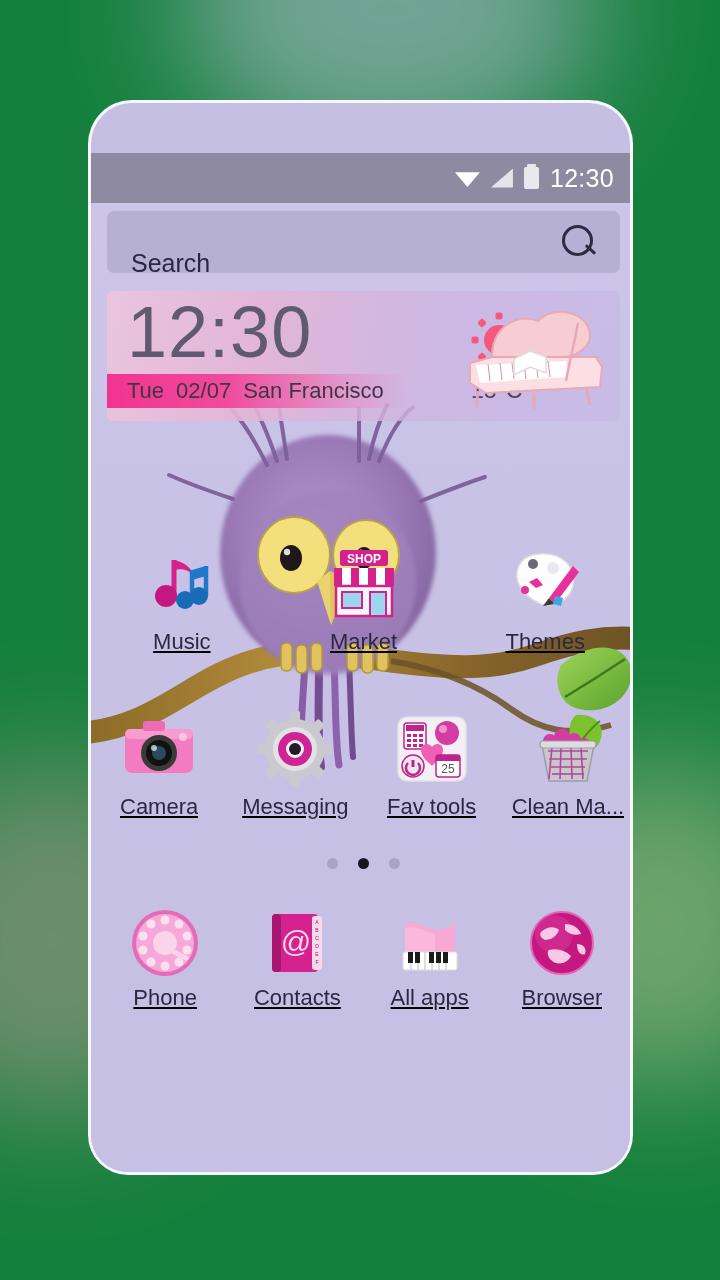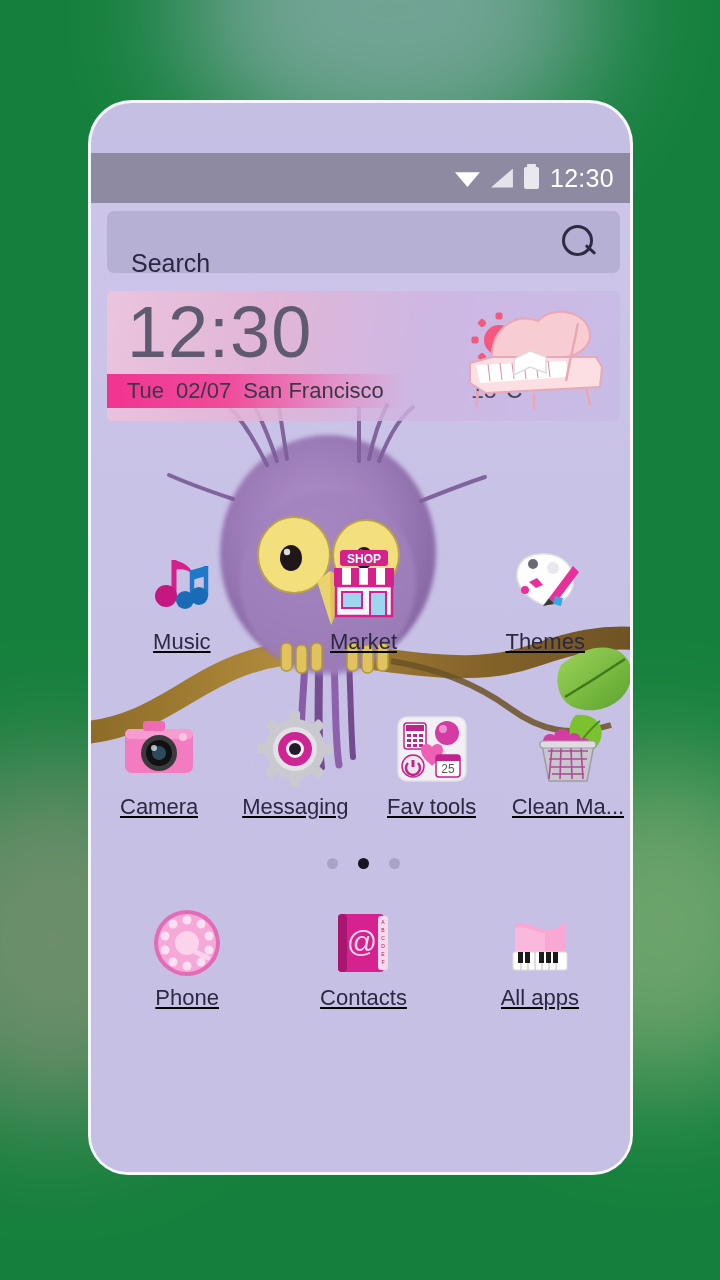--- a/index.html
+++ b/index.html
@@ -509,17 +509,31 @@
                 <rect x="20" y="44" width="5" height="11"></rect>
               <rect x="34" y="44" width="5" height="11"></rect>
                 <rect x="41" y="44" width="5" height="11"></rect>
               <rect x="48" y="44" width="5" height="11"></rect>
             </g>
           </svg>
           <span class="name">All apps</span>
         </div>
 
 
+        <div class="app">
+          <svg class="glyph" viewBox="0 0 70 70">
+            <circle cx="35" cy="35" r="31" fill="#c4187f"></circle>
+            <circle cx="35" cy="35" r="31" fill="none" stroke="#e464b5" stroke-width="2"></circle>
+            <circle cx="27" cy="26" r="19" fill="#d9399b" opacity=".55"></circle>
+            <g fill="#f7c9e6">
+              <path d="M 14 24 C 20 18 28 18 32 22 C 30 28 24 32 18 32 C 14 30 12 27 14 24 Z"></path>
+              <path d="M 38 16 C 46 16 52 20 54 26 C 48 28 42 26 38 22 Z"></path>
+              <path d="M 22 42 C 30 40 38 42 44 48 C 40 56 30 58 24 52 C 20 48 20 44 22 42 Z"></path>
+              <path d="M 50 36 C 56 36 60 40 58 46 C 54 48 50 44 50 36 Z"></path>
+            </g>
+          </svg>
+          <span class="name">Browser</span>
+        </div>
       </div>
 
     </div>
   </div>
 </div>
 
 </body></html>

